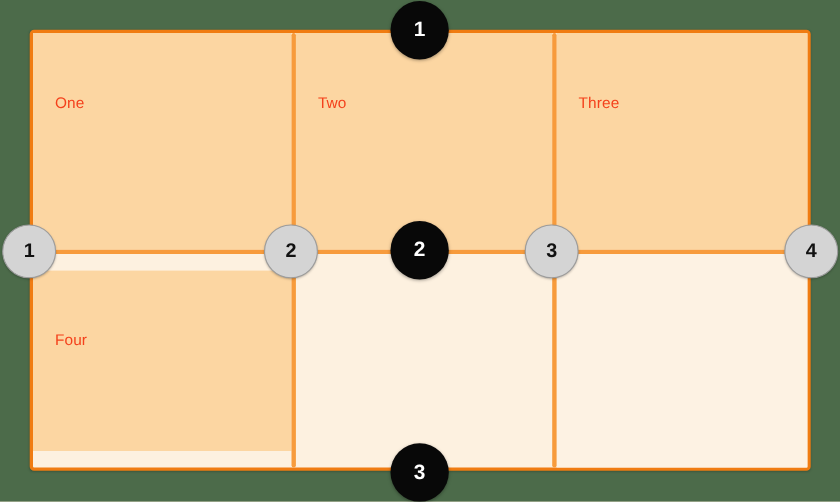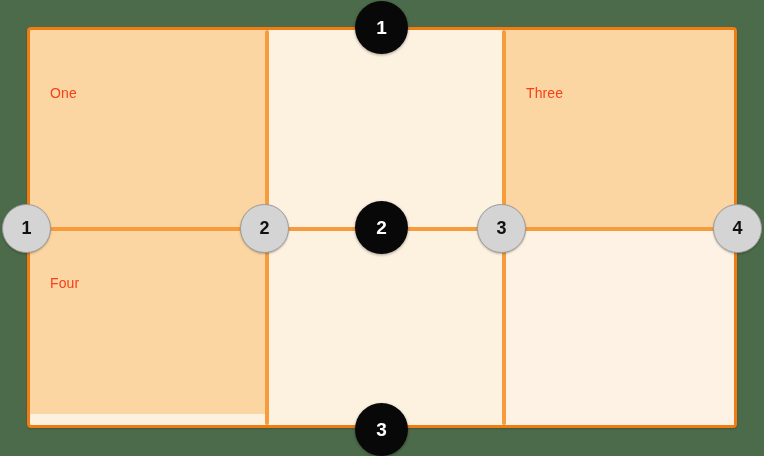--- a/index.html
+++ b/index.html
@@ -99,26 +99,29 @@
 <body>
 
 <div id="stage">
 
   <div class="grid-frame">
 
     <div class="cell" style="left:0px; top:0px; width:235px; height:197px;">
       <span class="cell-label">One</span>
     </div>
 
+    <div class="cell" style="left:239px; top:0px; width:233px; height:197px;">
+      <span class="cell-label">Two</span>
+    </div>
 
     <div class="cell" style="left:476px; top:0px; width:228px; height:197px;padding-left:37px;">
       <span class="cell-label">Three</span>
     </div>
 
-    <div class="cell" style="left:0px; top:190px; width:235px; height:194px;">
+    <div class="cell" style="left:0px; top:216px; width:235px; height:164px;">
       <span class="cell-label">Four</span>
     </div>
 
 
     <div class="cell empty" style="left:476px; top:201px; width:228px; height:194px;">
       <span class="cell-label"></span>
     </div>
 
     <div class="divider-v" style="left:235px; top:0px; height:395px;"></div>
     <div class="divider-v" style="left:472px; top:0px; height:395px;"></div>

